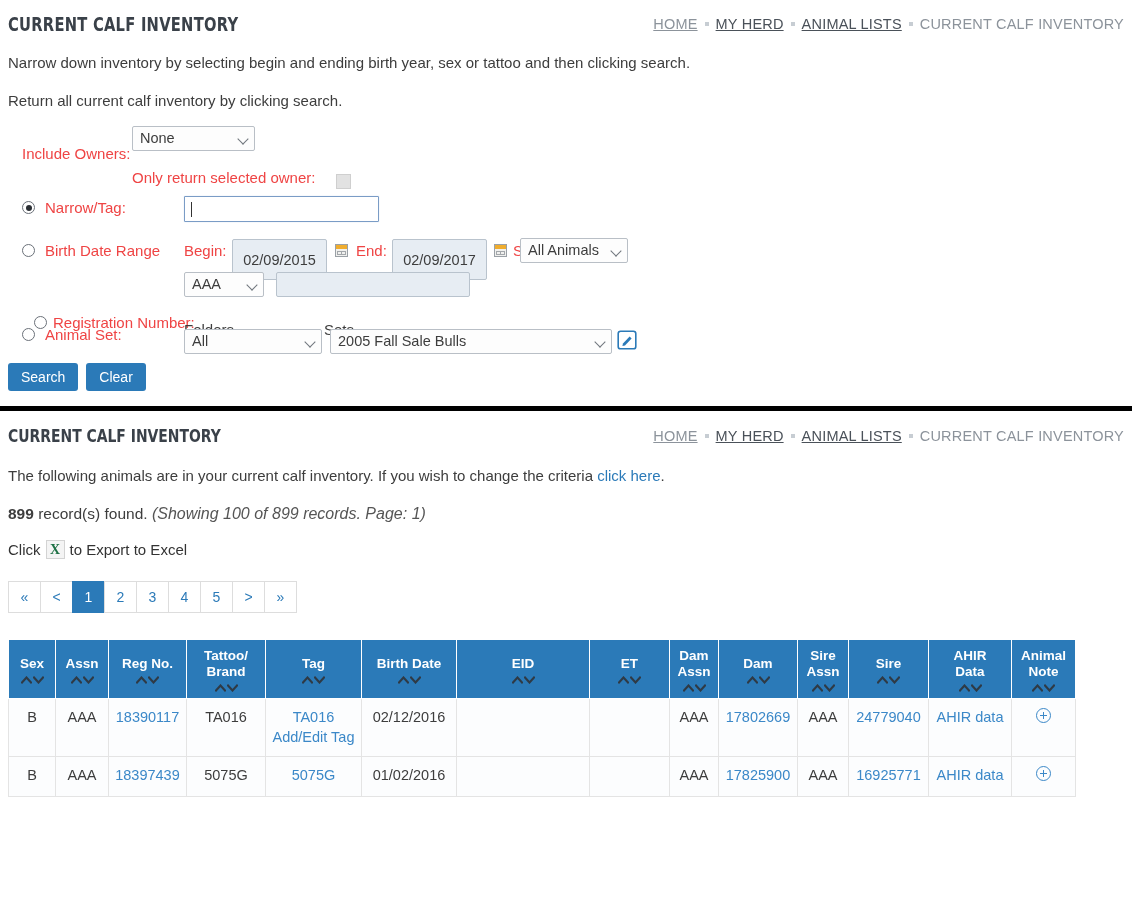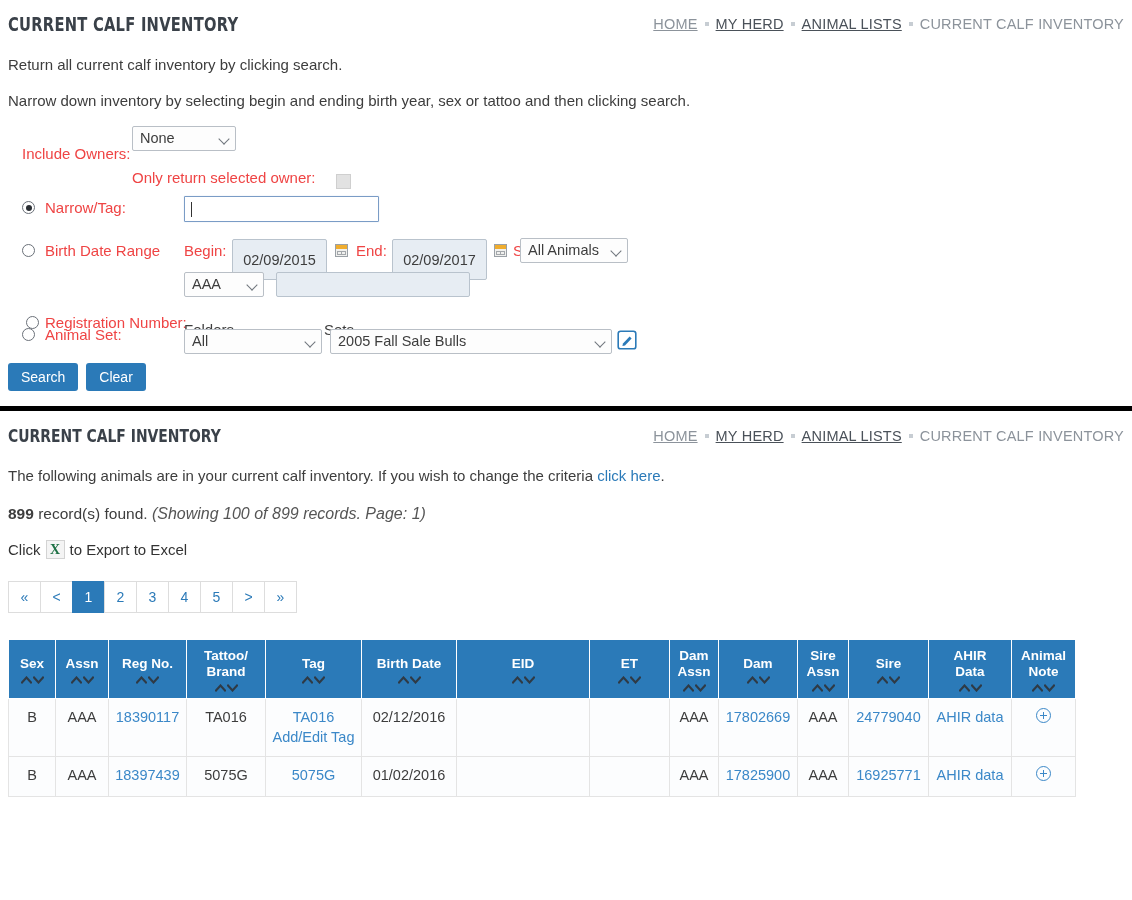--- a/index.html
+++ b/index.html
@@ -190,28 +190,28 @@
       <a class="crumb" href="#">HOME</a>
       <i class="crumb-sep"></i>
       <a class="crumb dark" href="#">MY HERD</a>
       <i class="crumb-sep"></i>
       <a class="crumb dark" href="#">ANIMAL LISTS</a>
       <i class="crumb-sep"></i>
       <span class="crumb">CURRENT CALF INVENTORY</span>
     </div>
   </div>
 
+  <div class="lead second">Narrow down inventory by selecting begin and ending birth year, sex or tattoo and then clicking search.</div>
   <div class="lead">Return all current calf inventory by clicking search.</div>
-  <div class="lead second">Narrow down inventory by selecting begin and ending birth year, sex or tattoo and then clicking search.</div>
 
   <div class="form-area">
 
     <div style="position:absolute; left:124px; top:0;">
       <span class="sel-wrap">
-        <select class="sel" style="width:104px;">
+        <select class="sel" style="width:123px;">
           <option>None</option>
         </select>
       </span>
     </div>
     <div style="position:absolute; left:14px; top:19px;" class="lbl">Include Owners:</div>
 
     <div style="position:absolute; left:124px; top:43px;" class="lbl">Only return selected owner:</div>
     <div style="position:absolute; left:328px; top:45px;">
       <span class="chk"></span>
     </div>
@@ -236,21 +236,21 @@
     <span class="cal-icon" style="position:absolute; left:486px; top:118px;"></span>
     <div style="position:absolute; left:505px; top:116px;" class="lbl">Sex:</div>
     <div style="position:absolute; left:512px; top:112px;border-radius:11px;">
       <span class="sel-wrap">
         <select class="sel" style="width:108px;">
           <option>All Animals</option>
         </select>
       </span>
     </div>
 
-    <div style="position:absolute; left:18px; top:148px;margin-top:40px;" class="row">
+    <div style="position:absolute; left:26px; top:148px;margin-top:40px;" class="row">
       <span class="radio"></span>
       <span class="lbl" style="margin-left:6px;">Registration Number:</span>
     </div>
     <div style="position:absolute; left:176px; top:146px;">
       <span class="sel-wrap">
         <select class="sel" style="width:80px;">
           <option>AAA</option>
         </select>
       </span>
     </div>

